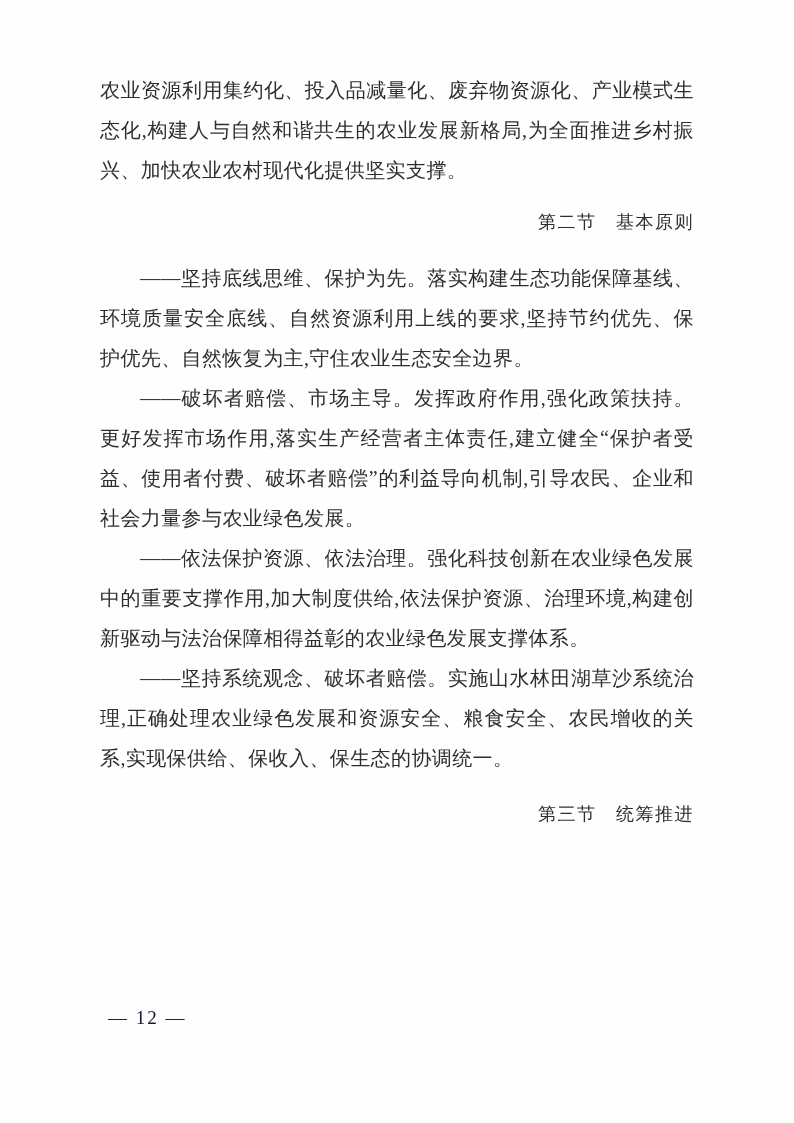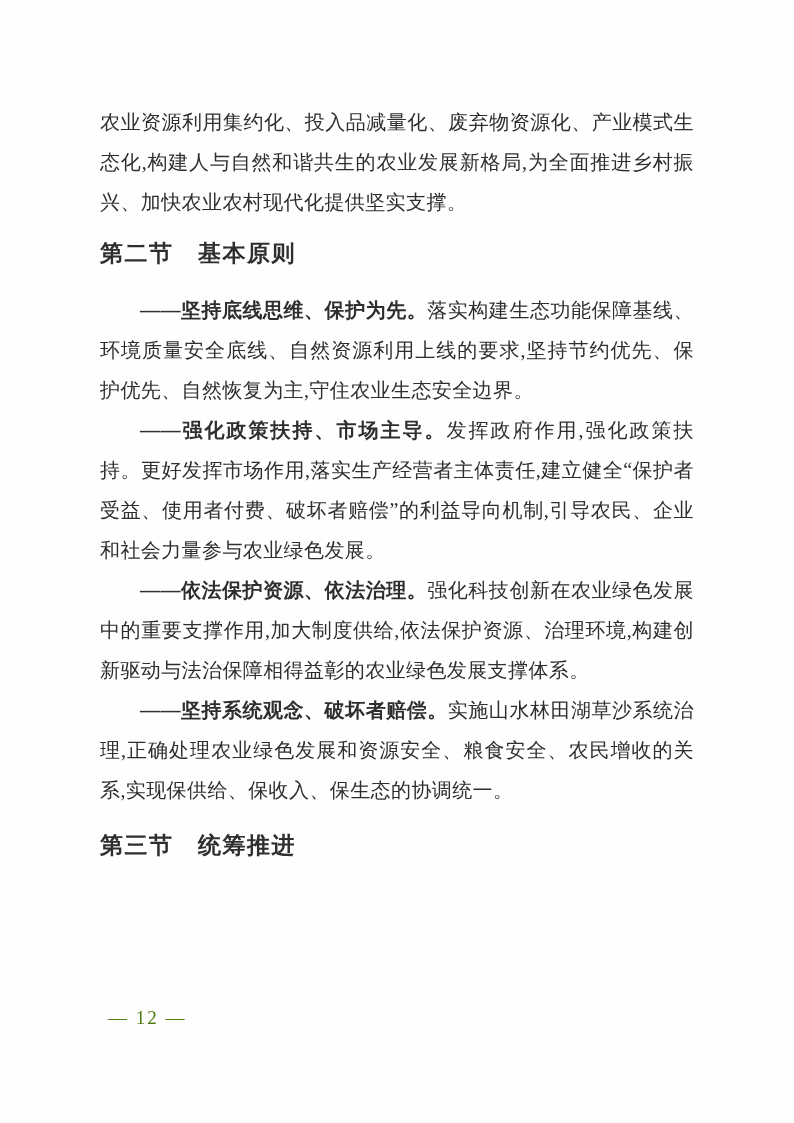--- a/index.html
+++ b/index.html
@@ -11,73 +11,73 @@
     position: relative;
     width: 794px;
     height: 1123px;
     background: #fefefe;
     font-family: "Liberation Serif", "DejaVu Serif", serif;
     color: #2e2e2e;
     overflow: hidden;
     box-sizing: border-box;
   }
   .content {
-    padding: 102px 100px 0 100px;
+    padding: 70px 100px 0 100px;
   }
   .body-par {
     margin: 0;
     font-size: 20px;
     line-height: 40px;
     letter-spacing: 0.4px;
     text-align: justify;
     text-justify: inter-character;
   }
   .indent {
     text-indent: 2em;
   }
   .lead {
-    font-weight: bold;
+    font-weight: normal;
   }
   .section-heading {
     margin: 12px 0 16px 0;
-    font-size: 23px;
+    font-size: 18px;
     line-height: 40px;
-    font-weight: bold;
-    text-align: left;
+    font-weight: normal;
+    text-align: right;
     letter-spacing: 1.5px;
   }
   .section-heading.second {
     margin: 16px 0 24px 0;
   }
   .footer {
     position: absolute;
     left: 108px;
     top: 1006px;
     font-size: 19px;
     line-height: 24px;
     letter-spacing: 2px;
-    color: #4d7c0f;
+    color: #0f172a;
   }
 </style>
 </head>
 <body>
 
 <div class="page">
   <div class="content">
 
     <p class="body-par">农业资源利用集约化、投入品减量化、废弃物资源化、产业模式生态化,构建人与自然和谐共生的农业发展新格局,为全面推进乡村振兴、加快农业农村现代化提供坚实支撑。</p>
 
     <h2 class="section-heading">第二节　基本原则</h2>
 
     <p class="body-par indent">
       <span class="lead">——坚持底线思维、保护为先。</span><span>落实构建生态功能保障基线、环境质量安全底线、自然资源利用上线的要求,坚持节约优先、保护优先、自然恢复为主,守住农业生态安全边界。</span>
     </p>
 
     <p class="body-par indent">
-      <span class="lead">——强化政策扶持、市场主导。</span><span>发挥政府作用,强化政策扶持。更好发挥市场作用,落实生产经营者主体责任,建立健全“保护者受益、使用者付费、破坏者赔偿”的利益导向机制,引导农民、企业和社会力量参与农业绿色发展。</span>
+      <span class="lead">——破坏者赔偿、市场主导。</span><span>发挥政府作用,强化政策扶持。更好发挥市场作用,落实生产经营者主体责任,建立健全“保护者受益、使用者付费、破坏者赔偿”的利益导向机制,引导农民、企业和社会力量参与农业绿色发展。</span>
     </p>
 
     <p class="body-par indent">
       <span class="lead">——依法保护资源、依法治理。</span><span>强化科技创新在农业绿色发展中的重要支撑作用,加大制度供给,依法保护资源、治理环境,构建创新驱动与法治保障相得益彰的农业绿色发展支撑体系。</span>
     </p>
 
     <p class="body-par indent">
       <span class="lead">——坚持系统观念、破坏者赔偿。</span><span>实施山水林田湖草沙系统治理,正确处理农业绿色发展和资源安全、粮食安全、农民增收的关系,实现保供给、保收入、保生态的协调统一。</span>
     </p>
 

